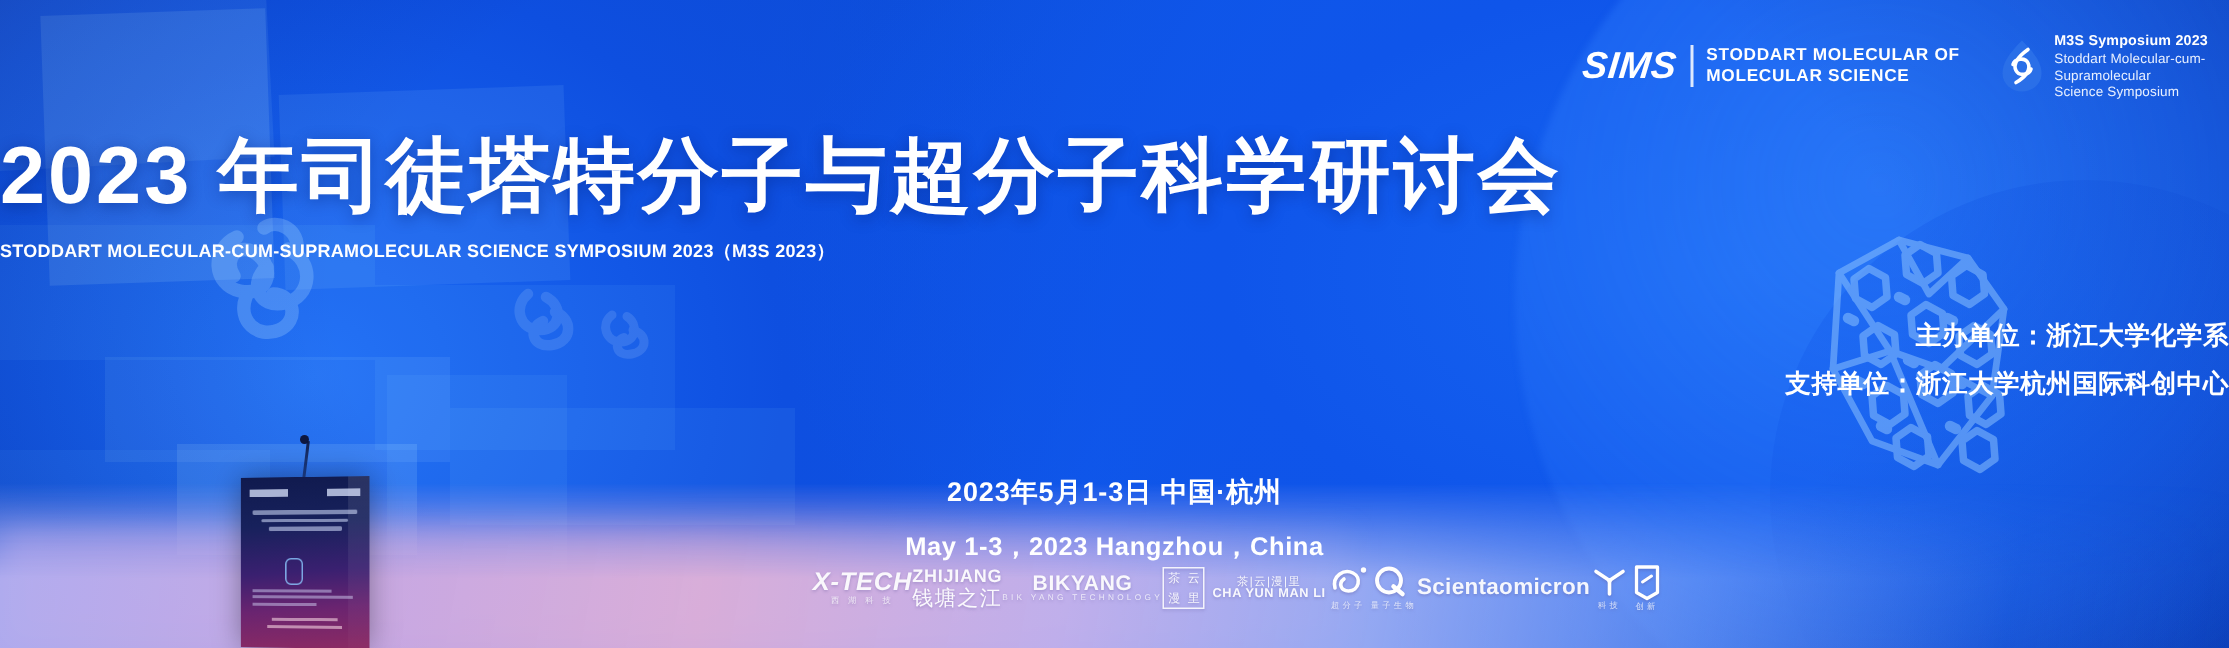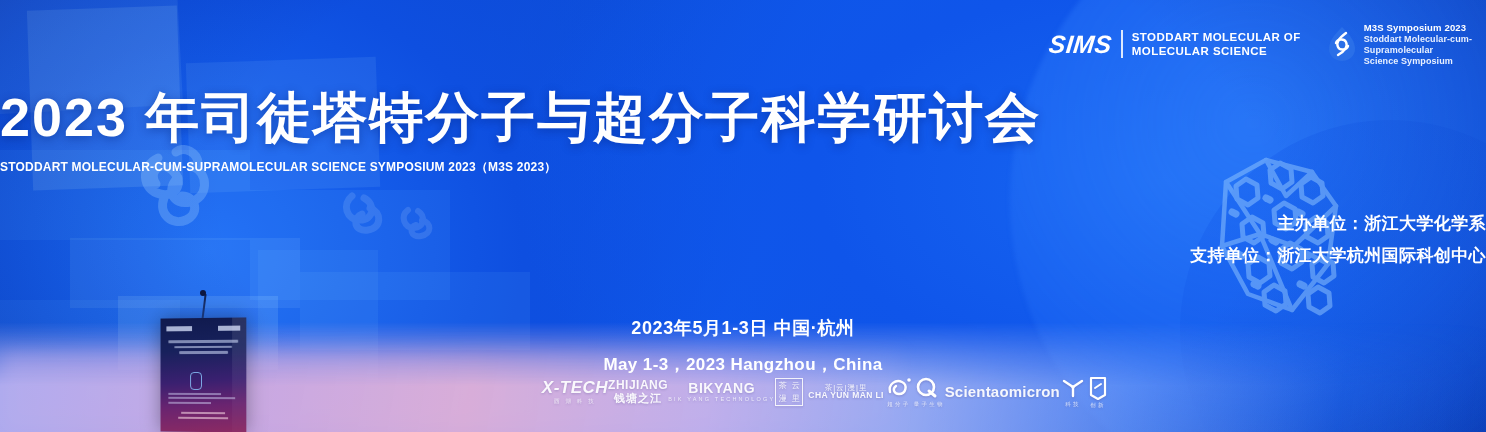--- a/index.html
+++ b/index.html
@@ -123,21 +123,21 @@
   .m3s-text { line-height: 1.22; }
   .m3s-title {
     color: #ffffff;
     font-size: 9.5px;
     font-weight: 800;
     letter-spacing: 0.15px;
   }
   .m3s-line {
     color: #e8f0ff;
     font-size: 9px;
-    font-weight: 700;
+    font-weight: 400;
     letter-spacing: 0.1px;
   }
 
   
   .title-block {
     position: absolute;
     left: 0; right: 0;
     top: 88px;
     text-align: left;
   }
@@ -212,21 +212,21 @@
   .sp {
     color: rgba(255,255,255,0.93);
     text-align: center;
     line-height: 1.05;
     filter: drop-shadow(0 1px 1px rgba(90,80,150,0.35));
   }
   .sp-main { font-weight: 800; letter-spacing: 0.5px; }
   .sp-sub  { font-size: 5.5px; letter-spacing: 2.2px; opacity: 0.8; margin-top: 2px; }
   .sp-xtech .sp-main { font-size: 17px; font-style: italic; }
   .sp-zhjiang .sp-main { font-size: 12px; }
-  .sp-zhjiang .sp-sub2 { font-size: 11px; font-weight: 700; letter-spacing: 1px; margin-top: 1px; }
+  .sp-zhjiang .sp-sub2 { font-size: 14px; font-weight: 400; letter-spacing: 1px; margin-top: 1px; }
   .sp-bikyang .sp-main { font-size: 14px; }
   .sp-chayun { display: flex; align-items: center; gap: 5px; }
   .seal {
     width: 26px; height: 26px;
     border: 1.5px solid rgba(255,255,255,0.88);
     display: grid;
     grid-template-columns: 1fr 1fr;
     grid-template-rows: 1fr 1fr;
     font-size: 8px;
     color: rgba(255,255,255,0.9);

